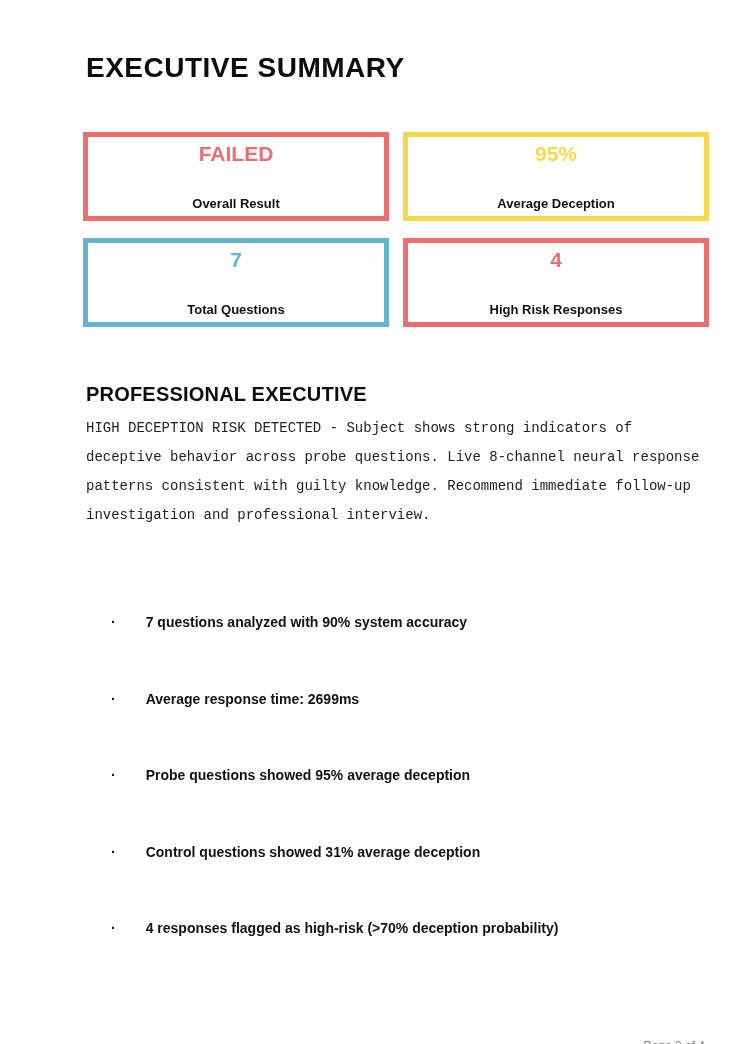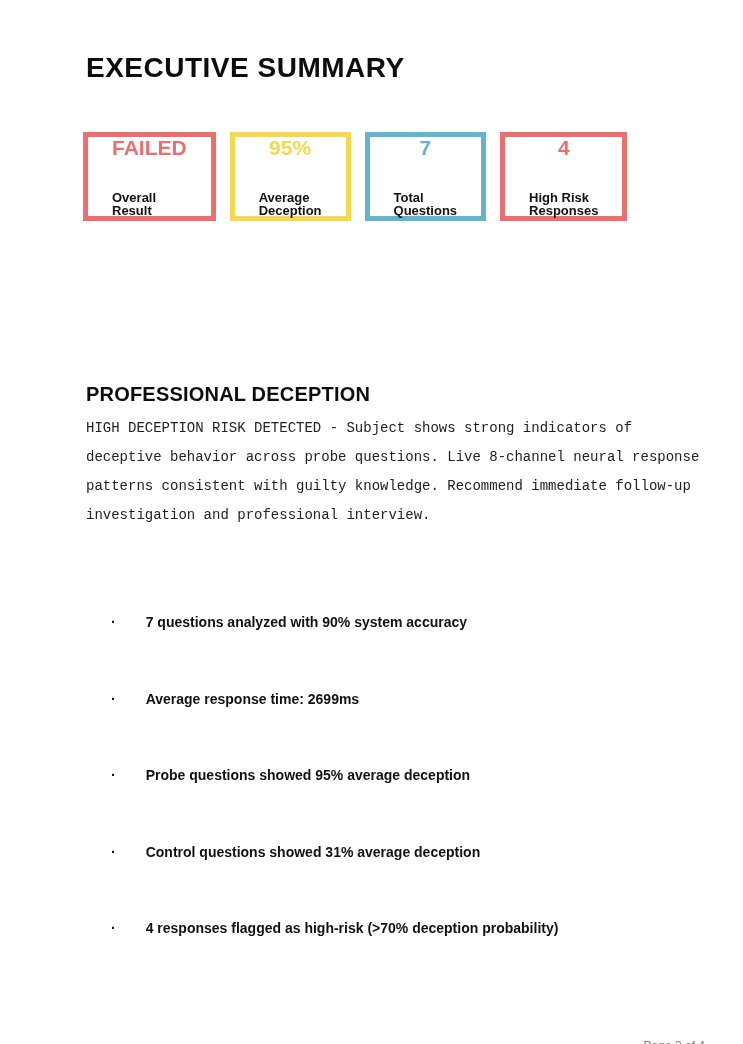--- a/index.html
+++ b/index.html
@@ -21,21 +21,21 @@
     font-weight: bold;
     letter-spacing: 0.5px;
     color: #0d0d0d;
   }
   .cards-grid {
     position: absolute;
     left: 47px;
     top: 96px;
     width: 650px;
     display: grid;
-    grid-template-columns: repeat(5, 1fr);
+    grid-template-columns: repeat(2, 1fr);
     column-gap: 14px;
     row-gap: 17px;
   }
   .metric-card {
     height: 89px;
     border: 5px solid #ccc;
     background: #ffffff;
     display: flex;
     flex-direction: column;
     align-items: center;
@@ -121,21 +121,21 @@
     <div class="metric-card" style="border-color: rgb(100, 180, 207);">
       <div class="card-value" style="color: rgb(100, 180, 207);">7</div>
       <div class="card-label">Total Questions</div>
     </div>
     <div class="metric-card" style="border-color: rgb(237, 110, 110);">
       <div class="card-value" style="color: rgb(237, 110, 110);">4</div>
       <div class="card-label">High Risk Responses</div>
     </div>
   </div>
 
-  <h2 class="section-heading heading-assessment">PROFESSIONAL DECEPTION</h2>
+  <h2 class="section-heading heading-assessment">PROFESSIONAL EXECUTIVE</h2>
   <p class="assessment-body">HIGH DECEPTION RISK DETECTED - Subject shows strong indicators of deceptive behavior across probe questions. Live 8-channel neural response patterns consistent with guilty knowledge. Recommend immediate follow-up investigation and professional interview.</p>
 
   <ul class="findings-list">
     <li><span class="bullet-char">·</span><span>7 questions analyzed with 90% system accuracy</span></li>
     <li><span class="bullet-char">·</span><span>Average response time: 2699ms</span></li>
     <li><span class="bullet-char">·</span><span>Probe questions showed 95% average deception</span></li>
     <li><span class="bullet-char">·</span><span>Control questions showed 31% average deception</span></li>
     <li><span class="bullet-char">·</span><span>4 responses flagged as high-risk (&gt;70% deception probability)</span></li>
   </ul>
 

